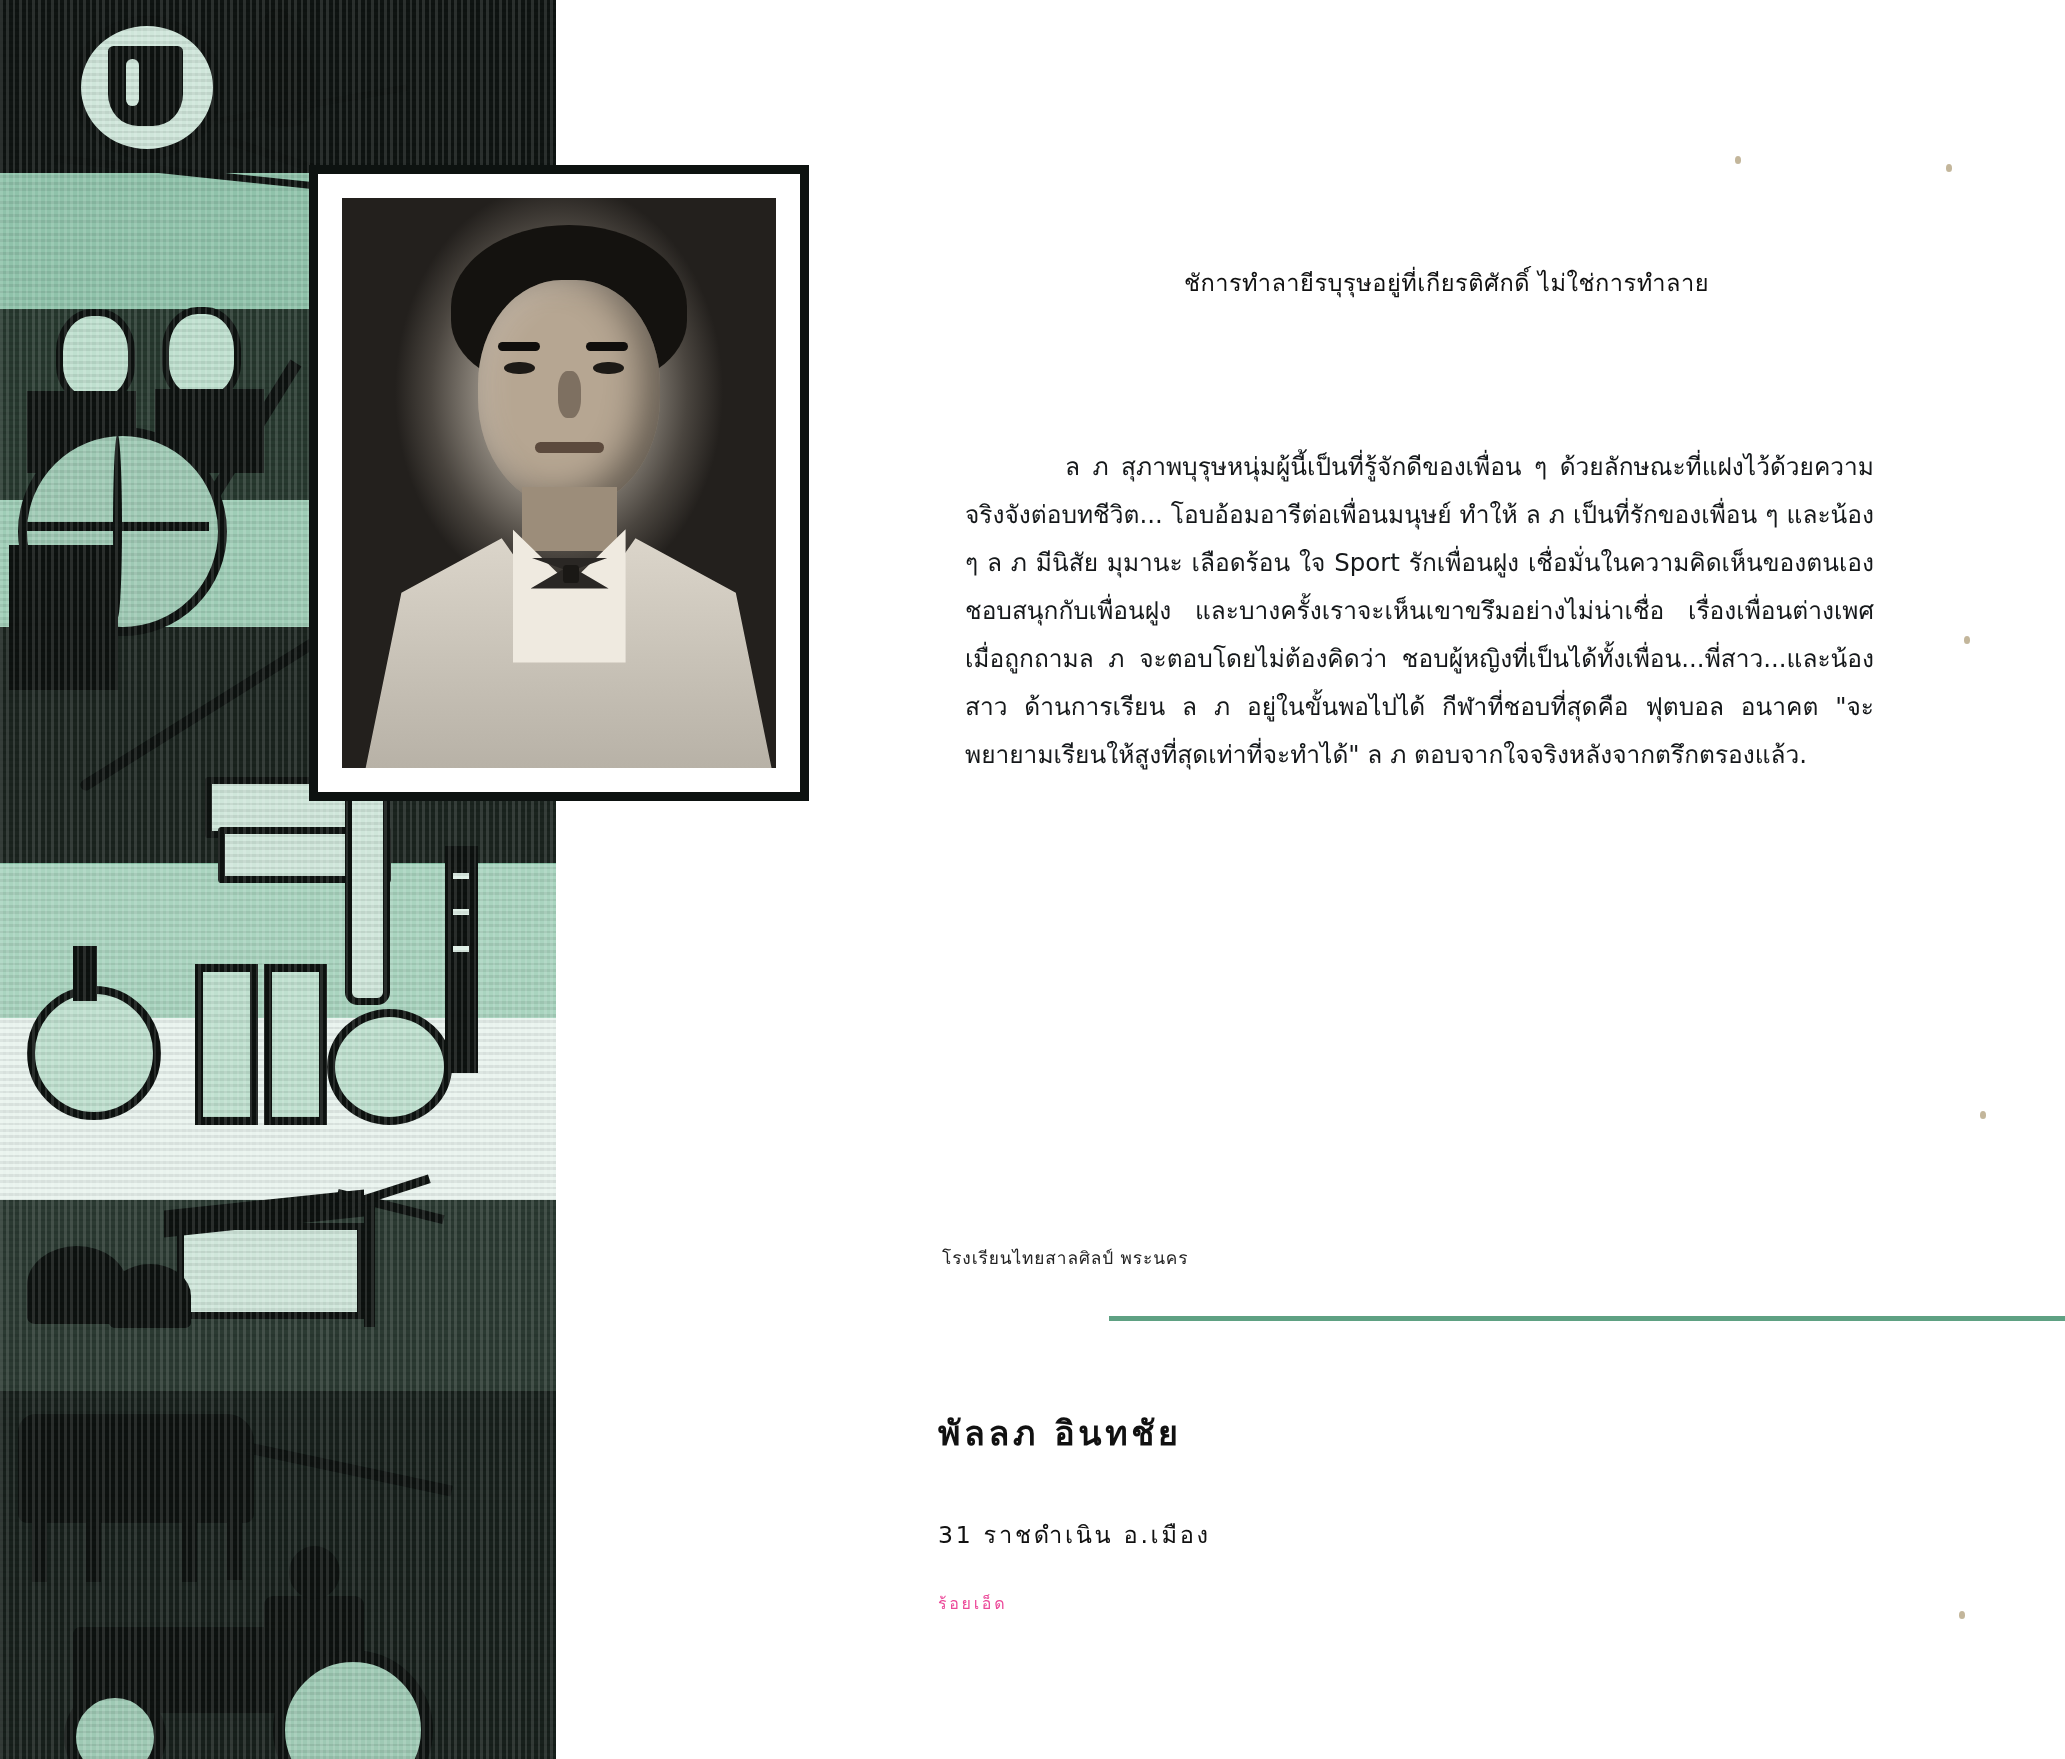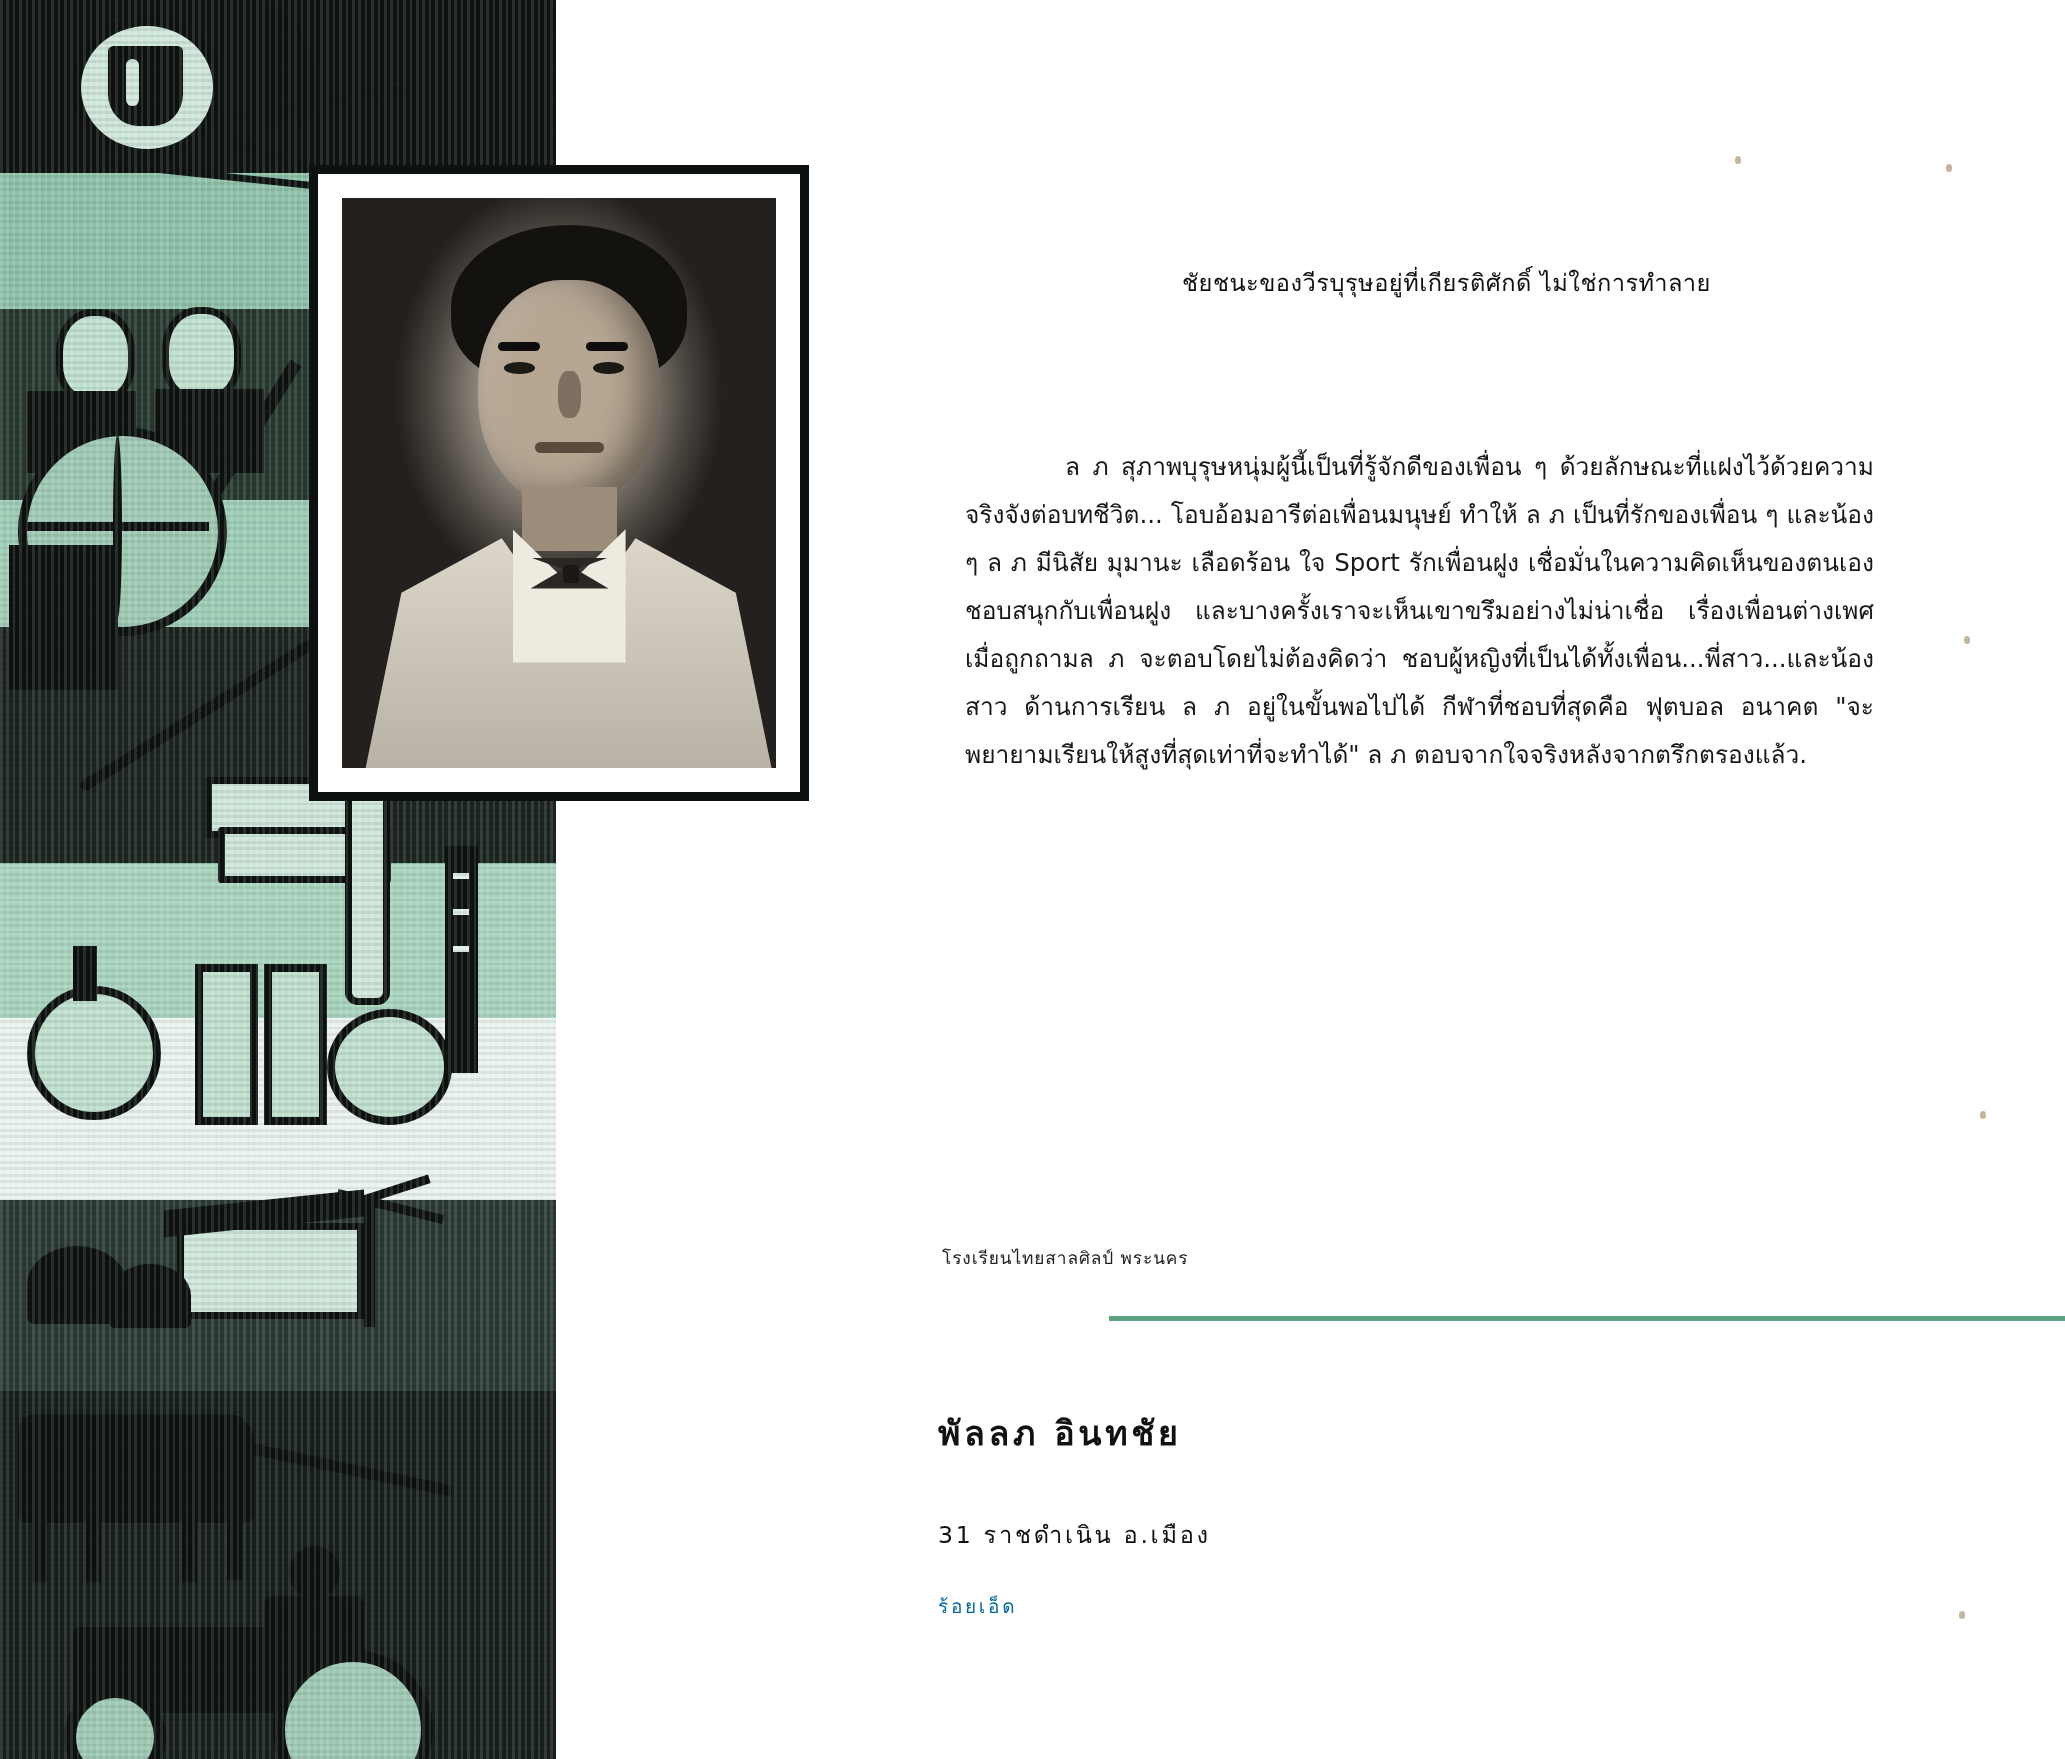--- a/index.html
+++ b/index.html
@@ -146,21 +146,21 @@
   .name{
     position:absolute;left:382px;top:1382px;
     font-size:34px;font-weight:bold;color:#111;letter-spacing:3.6px;margin-top:24px;
   }
   .addr1{
     position:absolute;left:382px;top:1516px;
     font-size:23.6px;color:#111;letter-spacing:2.7px;
   }
   .addr2{
     position:absolute;left:382px;top:1591px;
-    font-size:19px;color:#0369a1;letter-spacing:2.7px;
+    font-size:16px;color:#ec4899;letter-spacing:2.7px;
   }
 
   .speck{position:absolute;width:6.4px;height:8.2px;background:#b9a98a;border-radius:50%;opacity:.85;}
 </style>
 </head>
 <body>
 
 <div class="left-panel">
   <div class="band b1"></div>
   <div class="band b2"></div>
@@ -245,21 +245,21 @@
       <div class="p-jacket"></div>
       <div class="p-shirt"></div>
       <div class="p-bow"></div>
       <div class="p-bow-knot"></div>
     </div>
   </div>
 </div>
 
 <div class="content">
 
-  <div class="headline">ชัยชนะของวีรบุรุษอยู่ที่เกียรติศักดิ์  ไม่ใช่การทำลาย</div>
+  <div class="headline">ชัการทำลายีรบุรุษอยู่ที่เกียรติศักดิ์  ไม่ใช่การทำลาย</div>
 
   <div class="body-text">
     <p><span class="indent"></span><span>ล ภ สุภาพบุรุษหนุ่มผู้นี้เป็นที่รู้จักดีของเพื่อน ๆ ด้วยลักษณะที่แฝงไว้ด้วยความจริงจังต่อบทชีวิต...  โอบอ้อมอารีต่อเพื่อนมนุษย์  ทำให้ ล ภ เป็นที่รักของเพื่อน ๆ และน้อง ๆ  ล ภ มีนิสัย มุมานะ  เลือดร้อน  ใจ Sport  รักเพื่อนฝูง   เชื่อมั่นในความคิดเห็นของตนเอง  ชอบสนุกกับเพื่อนฝูง   และบางครั้งเราจะเห็นเขาขรึมอย่างไม่น่าเชื่อ   เรื่องเพื่อนต่างเพศ   เมื่อถูกถามล ภ จะตอบโดยไม่ต้องคิดว่า  ชอบผู้หญิงที่เป็นได้ทั้งเพื่อน...พี่สาว...และน้องสาว  ด้านการเรียน ล ภ อยู่ในขั้นพอไปได้  กีฬาที่ชอบที่สุดคือ ฟุตบอล  อนาคต "จะพยายามเรียนให้สูงที่สุดเท่าที่จะทำได้"     ล ภ ตอบจากใจจริงหลังจากตรึกตรองแล้ว.</span></p>
   </div>
 
   <div class="school">โรงเรียนไทยสาลศิลป์  พระนคร</div>
 
   <div class="rule"></div>
 
   <div class="name">พัลลภ  อินทชัย</div>

